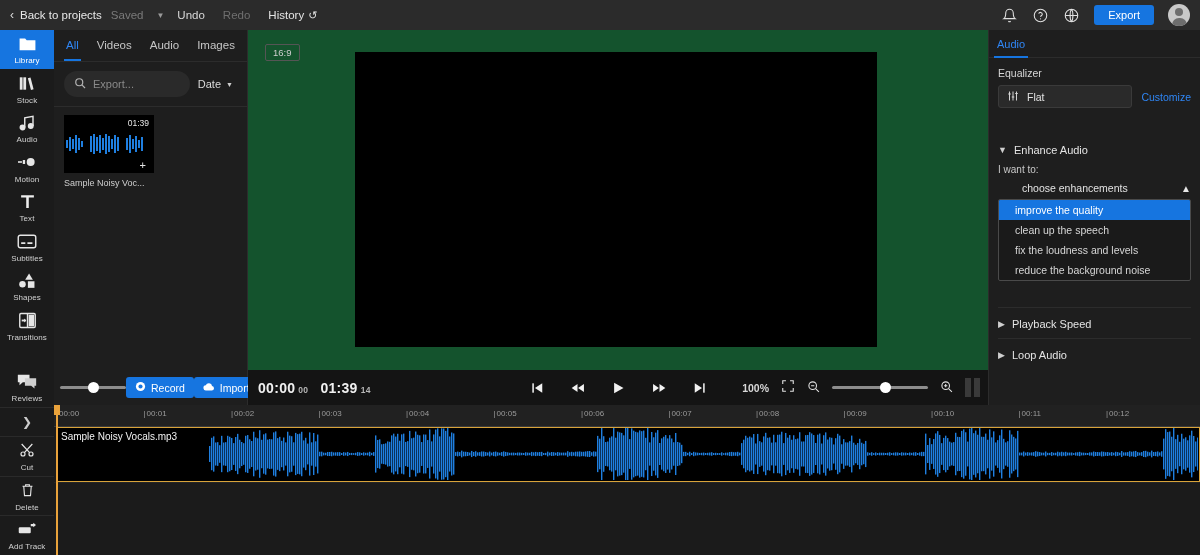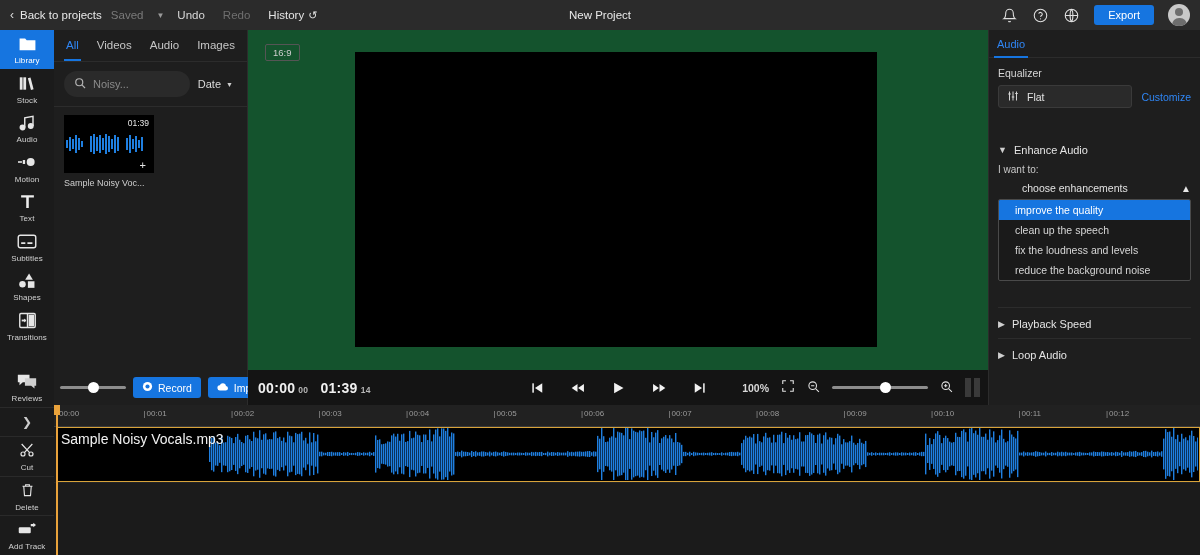--- a/index.html
+++ b/index.html
@@ -163,28 +163,28 @@
   .ruler { position: relative; height: 22px; background: #212121; border-bottom: 1px solid #3a3a3a; overflow: hidden; }
   .tick { position: absolute; top: 4px; font-size: 8px; color: #9a9a9a; white-space: nowrap; }
   .tick::before { content: "|"; margin-right: 1px; color: #9a9a9a; }
   .playhead { position: absolute; top: 0; left: 2px; width: 2px; height: 150px; background: #e9a23b; z-index: 6; }
   .ph-head { position: absolute; top: 0; left: -2px; width: 6px; height: 10px; background: #e9a23b; }
   .track { position: absolute; top: 22px; left: 2px; width: 1144px; height: 55px; }
   .clip {
     position: absolute; inset: 0; background: #000;
     border: 1.5px solid #d8a33a; overflow: hidden;
   }
-  .clip-name { position: absolute; top: 3px; left: 4px; font-size: 14px; color: #f1f1f1; z-index: 2; }
+  .clip-name { position: absolute; top: 3px; left: 4px; font-size: 10px; color: #f1f1f1; z-index: 2; }
   .tl-rest { position: absolute; top: 77px; left: 0; width: 1146px; height: 73px; background: #1b1b1b; border-top: 1px solid #242424; }
   .vol-grp { display: flex; align-items: center; gap: 10px; }
   .vol-track { width: 66px; height: 3px; background: #8d8d8d; border-radius: 2px; position: relative; cursor: pointer; }
   .vol-knob { position: absolute; left: 28px; top: -4px; width: 11px; height: 11px; border-radius: 50%; background: #fff; }
   .lib-foot {
     position: absolute; top: 370px; left: 54px; width: 194px; height: 35px;
-    background: #1e1e1e; display: flex; align-items: center; gap: 7px; padding: 0 6px;
+    background: #1e1e1e; display: flex; align-items: center; padding: 0 6px;
     border-right: 1px solid #2c2c2c;
   }
   .pill {
     background: #1675e0; color: #fff; font-size: 10.5px; border-radius: 3px;
     padding: 4px 9px; display: flex; align-items: center; gap: 5px; cursor: pointer;
   }
 </style>
 </head>
 <body>
 
@@ -199,21 +199,20 @@
       <span class="tb-item tb-saved">Saved</span>
       <span class="tb-caret">▼</span>
       <span class="tb-item tb-undo">Undo</span>
       <span class="tb-item tb-redo">Redo</span>
       <span class="tb-item tb-history">
         <span>History</span>
         <span class="hist-ic">↺</span>
       </span>
     </div>
 
-    <div class="tb-title">New Project</div>
 
     <div class="tb-right">
       <div class="tb-ic">
         <svg width="15" height="15" viewBox="0 0 24 24" fill="none" stroke="#e0e0e0" stroke-width="1.7">
           <path d="M18 8a6 6 0 1 0-12 0c0 7-3 9-3 9h18s-3-2-3-9"></path>
           <path d="M13.7 21a2 2 0 0 1-3.4 0"></path>
         </svg>
       </div>
       <div class="tb-ic">
         <svg width="15" height="15" viewBox="0 0 24 24" fill="none" stroke="#e0e0e0" stroke-width="1.7">
@@ -376,21 +375,21 @@
     </div>
 
     <div class="lib-search-row">
       <div class="search-box">
         <span>
           <svg width="12" height="12" viewBox="0 0 24 24" fill="none" stroke="#b2b2b2" stroke-width="2.4">
             <circle cx="10.5" cy="10.5" r="7"></circle>
               <path d="M15.8 15.8L22 22"></path>
           </svg>
         </span>
-        <span class="search-ph">Noisy...</span>
+        <span class="search-ph">Export...</span>
       </div>
       <div class="date-sel">
         <span>Date</span>
         <span class="date-caret">▼</span>
       </div>
     </div>
 
     <div class="lib-grid">
       <div class="media-card">
         <div class="media-thumb">

